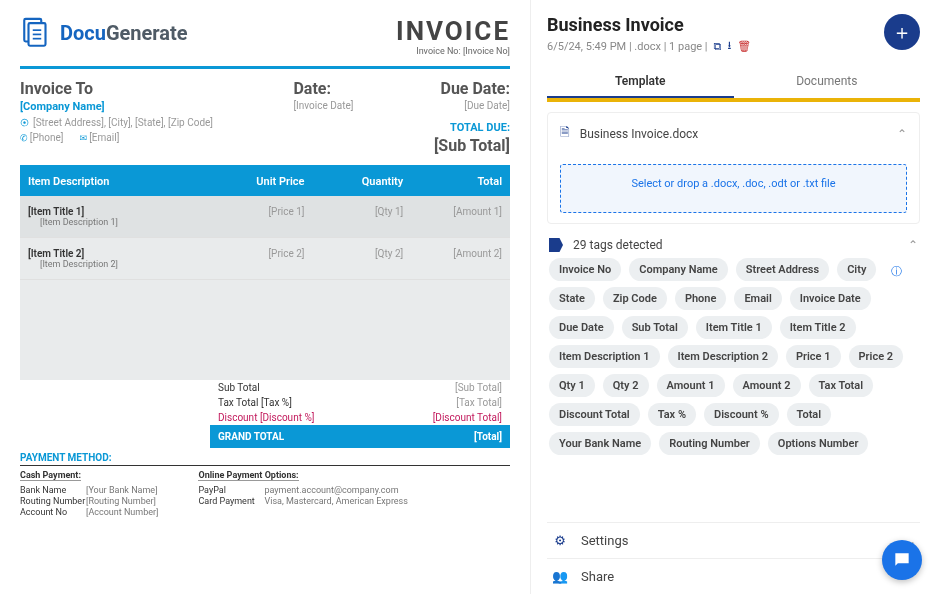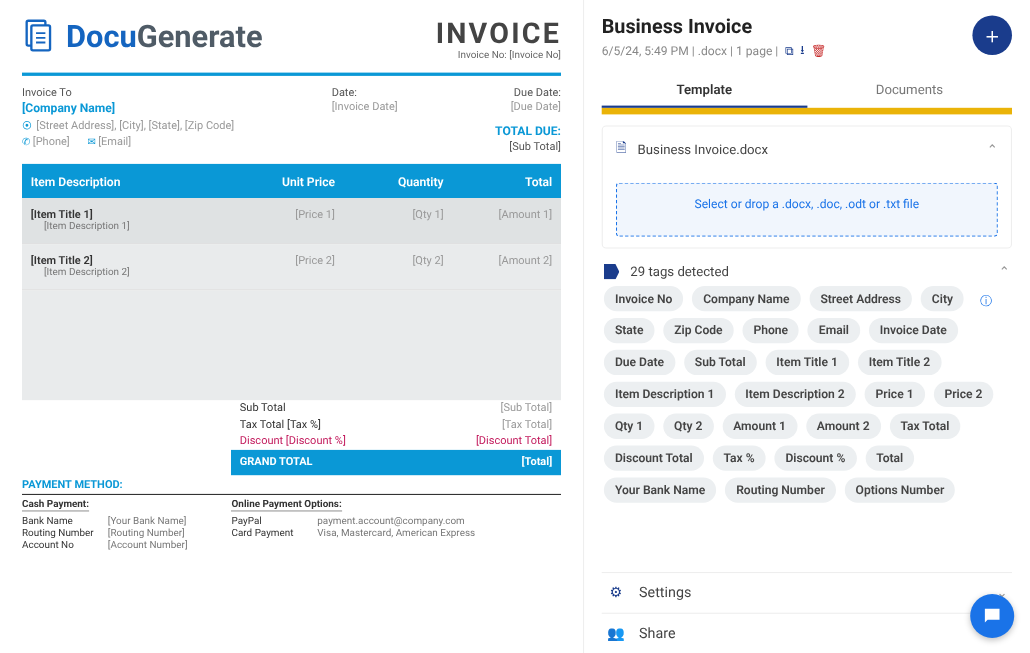--- a/index.html
+++ b/index.html
@@ -24,30 +24,30 @@
   .inv-header {
     display: flex;
     justify-content: space-between;
     align-items: flex-start;
     padding-bottom: 10px;
     border-bottom: 3px solid #0a98d6;
     margin-bottom: 10px;
   }
   .logo { display:flex; align-items:center; gap:6px; }
   .logo svg { width:34px; height:34px; }
-  .logo-text { font-size:28px; font-weight:700; }
+  .logo-text { font-size:20px; font-weight:700; }
   .logo-text .d { color:#1565c0; }
   .logo-text .g { color:#4f5b66; }
   .inv-title { text-align:right; }
   .inv-title h1 { font-size:26px; letter-spacing:2px; font-weight:700; color:#444; }
   .inv-title .sub { font-size:9px; color:#666; }
   .info-row { display:flex; justify-content:space-between; font-size:10px; }
   .info-col { display:flex; flex-direction:column; gap:2px; }
   .info-col.right { text-align:right; }
-  .lbl { color:#555; font-weight:400; font-size:10px; }
+  .lbl { color:#555; font-weight:700; font-size:16px; }
   .ph { color:#999; font-size:10px; }
   .companyname { color:#0a98d6; font-weight:700; font-size:11px; }
   .total-due-lbl { color:#0a98d6; font-weight:700; font-size:11px; }
   .addr { display:flex; align-items:center; gap:4px; margin-top:2px; font-size:9px; }
   .addr .ico { color:#0a98d6; font-size:9px; }
   .th-row {
     margin-top:10px;
     background:#0a98d6;
     color:#fff;
     display:flex;
@@ -90,21 +90,21 @@
     font-weight:700;
     padding:6px 8px;
     display:flex;
     justify-content:space-between;
   }
   .pay-block { margin-top:4px; font-size:9px; }
   .pay-title { color:#0a98d6; font-weight:700; border-bottom:1px solid #333; padding-bottom:2px; margin-bottom:4px; font-size:10px; }
   .pay-cols { display:flex; gap:40px; }
   .pay-col h4 { font-size:9px; font-weight:700; border-bottom:1px solid #999; display:inline-block; margin-bottom:3px;}
   .pay-row { display:flex; font-size:9px; margin-top:1px; }
-  .pay-row .k { width:78px; }
+  .pay-row .k { width:66px; }
   .pay-row .v { color:#777; }
   
   .side-pane {
     flex:1;
     height:594px;
     border-left:1px solid #eee;
     padding:14px 16px 0 16px;
     display:flex;
     flex-direction:column;
     gap:10px;
@@ -115,21 +115,21 @@
   .side-head h2 { font-size:18px; font-weight:700; color:#222; }
   .side-head .meta { font-size:11px; color:#888; display:flex; align-items:center; gap:6px; margin-top:2px;}
   .meta .mi { color:#1a3c8c; cursor:pointer; }
   .meta .del { color:#c62828; cursor:pointer; }
   .fab {
     width:36px; height:36px; border-radius:50%;
     background:#1a3c8c; color:#fff; display:flex;
     align-items:center; justify-content:center;
     font-size:20px; cursor:pointer; flex-shrink:0;
   }
-  .tabs { display:flex; border-bottom:6px solid #eab308; font-size:12px; }
+  .tabs { display:flex; border-bottom:4px solid #eab308; font-size:12px; }
   .tab { flex:1; text-align:center; padding:8px 0; color:#777; cursor:pointer; }
   .tab.active { color:#333; font-weight:600; border-bottom:2px solid #1a3c8c; }
   .accordion { border:1px solid #eee; border-radius:4px; padding:10px 12px; }
   .acc-head { display:flex; align-items:center; gap:10px; font-size:12px; color:#444; cursor:pointer;}
   .acc-head .grow { flex:1; }
   .chev { color:#999; font-size:12px; }
   .file-ico { color:#1a3c8c; }
   .dropzone {
     margin-top:20px;
     border:1px dashed #1a73e8;

